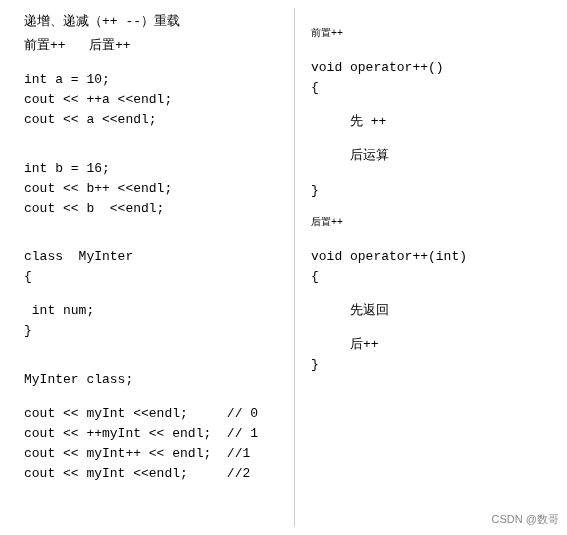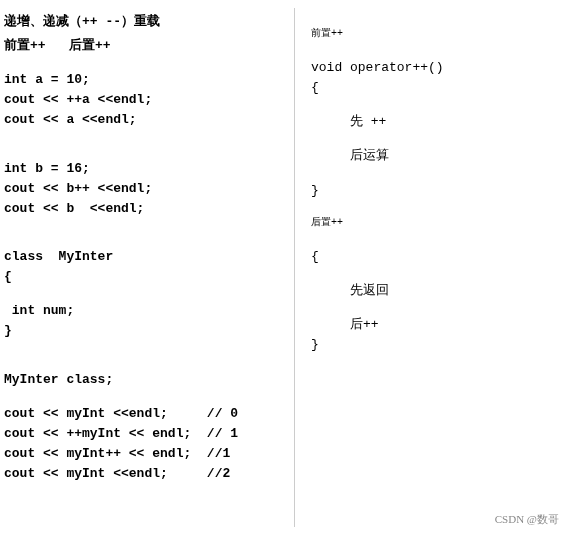--- a/index.html
+++ b/index.html
@@ -18,23 +18,22 @@
       position: relative;
     }
     .container {
       display: flex;
       width: 567px;
       height: 535px;
       padding: 8px 0;
     }
     .left-panel {
       width: 290px;
-      padding: 4px 8px 4px 4px;
+      padding: 4px 8px 4px 24px;
       flex-shrink: 0;
-      font-weight: bold;
     }
     .divider {
       width: 1px;
       background: #cccccc;
       margin: 0 4px;
       align-self: stretch;
     }
     .right-panel {
       flex: 1;
       padding: 4px 8px 4px 12px;
@@ -58,21 +57,21 @@
       font-size: 10px;
       font-weight: normal;
       margin-bottom: 4px;
     }
     .watermark {
       position: absolute;
       bottom: 8px;
       right: 8px;
       font-size: 11px;
       color: #888888;
-      font-family: Liberation Serif, serif;
+      font-family: Liberation Sans, sans-serif;
     }
   </style>
 </head>
 <body>
 
 <div class="container">
   <div class="left-panel">
     <div class="title-line">递增、递减（++ --）重载</div>
     <div class="code-line">前置++   后置++</div>
     <div class="empty-line"></div>
@@ -124,20 +123,21 @@
       <div class="code-line">     先 ++</div>
       <div class="empty-line"></div>
       <div class="code-line">     后运算</div>
       <div class="empty-line"></div>
       <div class="code-line">}</div>
     </div>
     <div class="empty-line"></div>
     <div class="section-label">后置++</div>
     <div class="empty-line"></div>
     <div class="code-block">
+      <div class="code-line">void operator++(int)</div>
       <div class="code-line">{</div>
       <div class="empty-line"></div>
       <div class="code-line">     先返回</div>
       <div class="empty-line"></div>
       <div class="code-line">     后++</div>
       <div class="code-line">}</div>
     </div>
   </div>
 </div>
 

